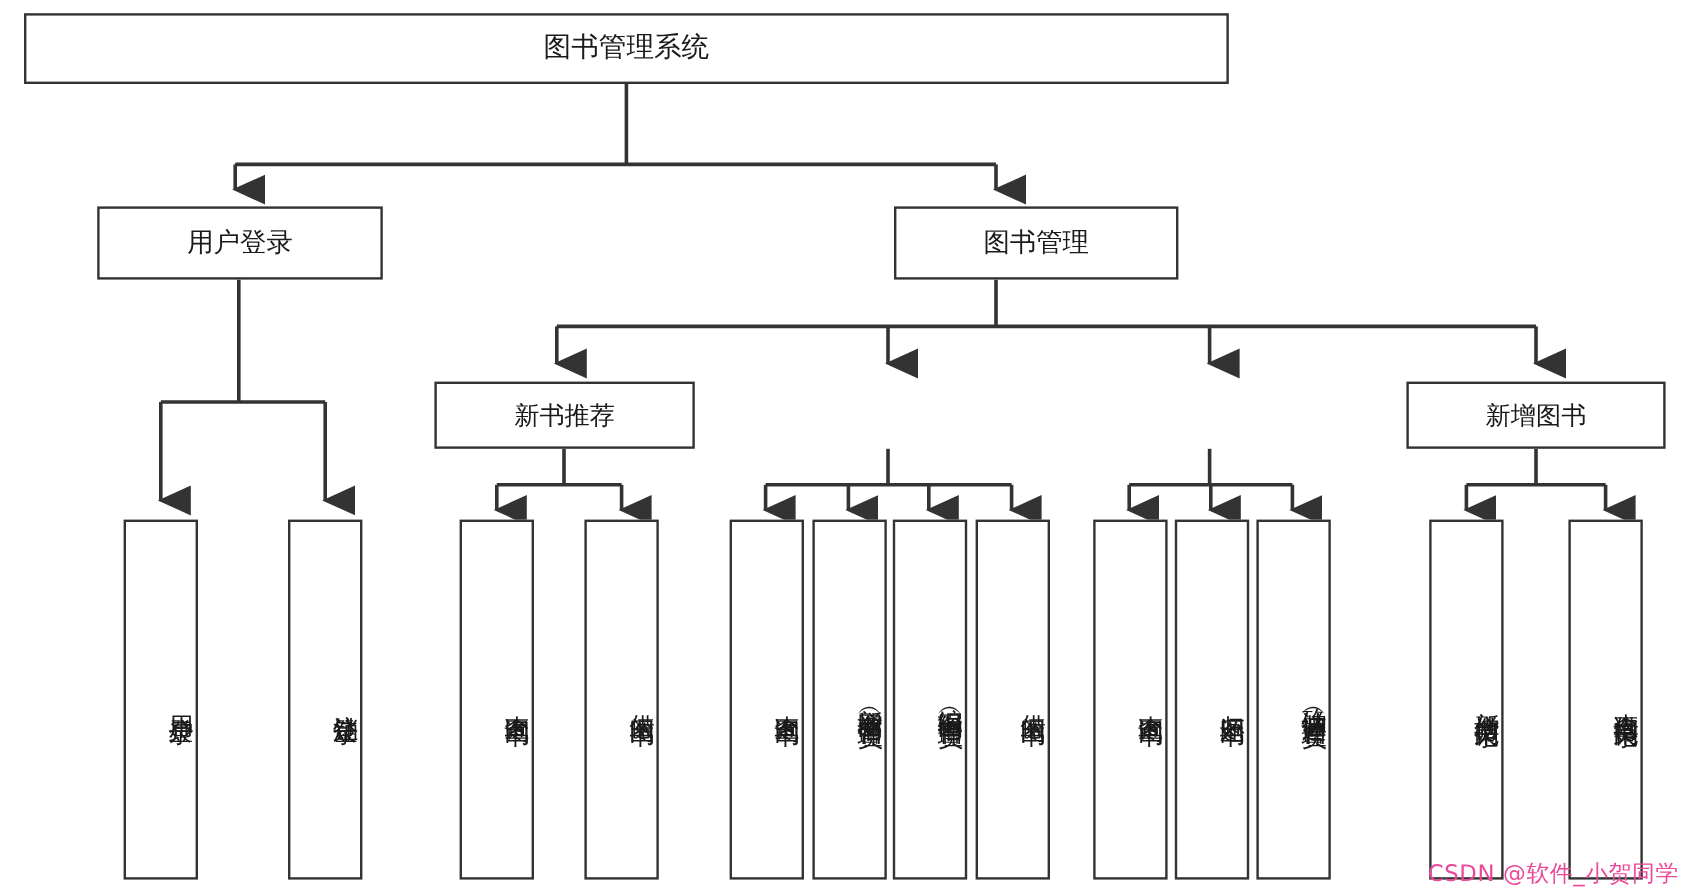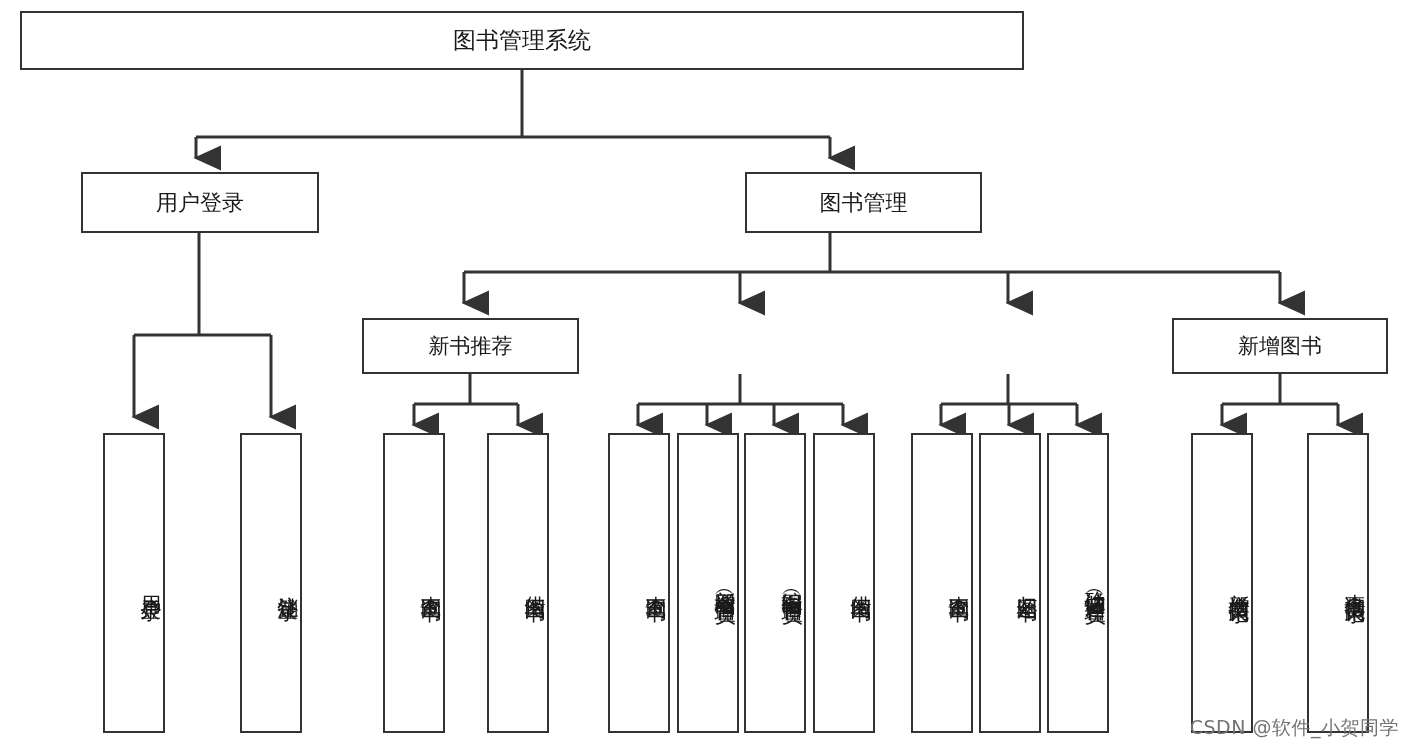--- a/index.html
+++ b/index.html
@@ -62,21 +62,21 @@
     display: block;
     writing-mode: vertical-rl;
     text-orientation: upright;
     white-space: pre-line;
   }
   .watermark {
     position: absolute;
     right: 6px;
     bottom: 6px;
     font-size: 19px;
-    color: #737373;
+    color: #ec4899;
     letter-spacing: 0.5px;
     white-space: nowrap;
   }
 </style>
 </head>
 <body>
 
 <div id="canvas">
 
   <svg class="edges" viewBox="0 0 1405 747" xmlns="http://www.w3.org/2000/svg">

